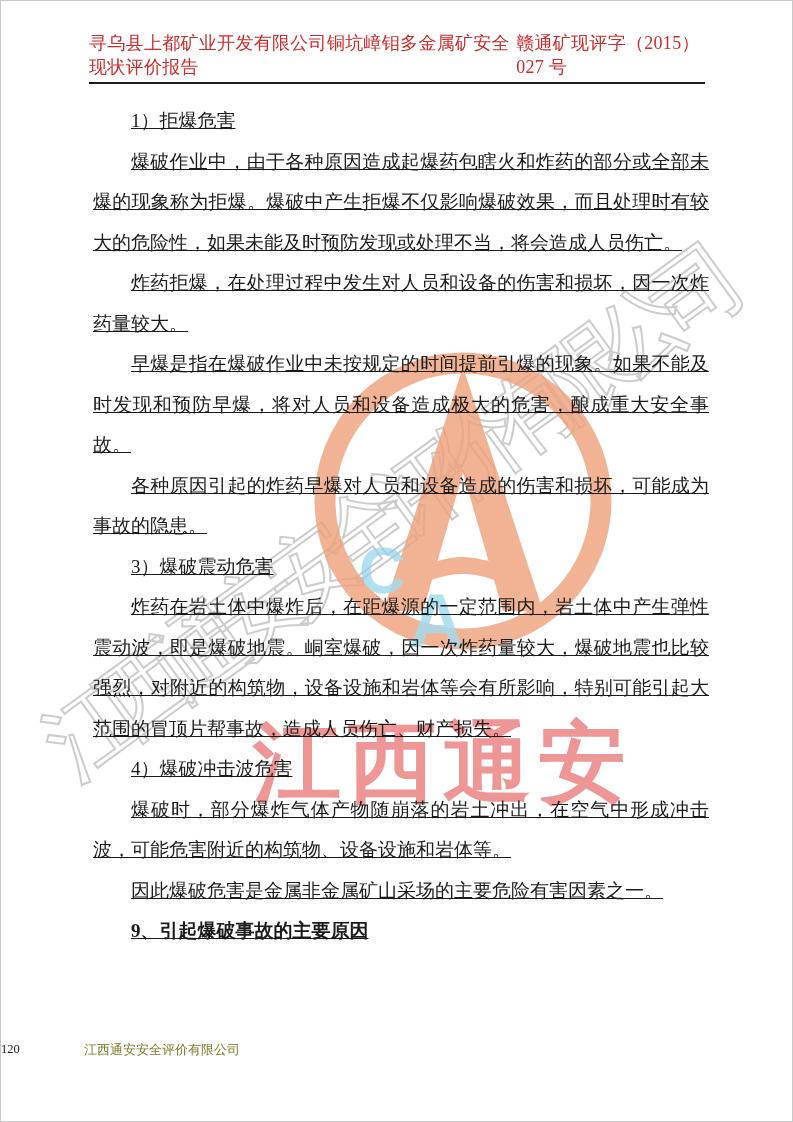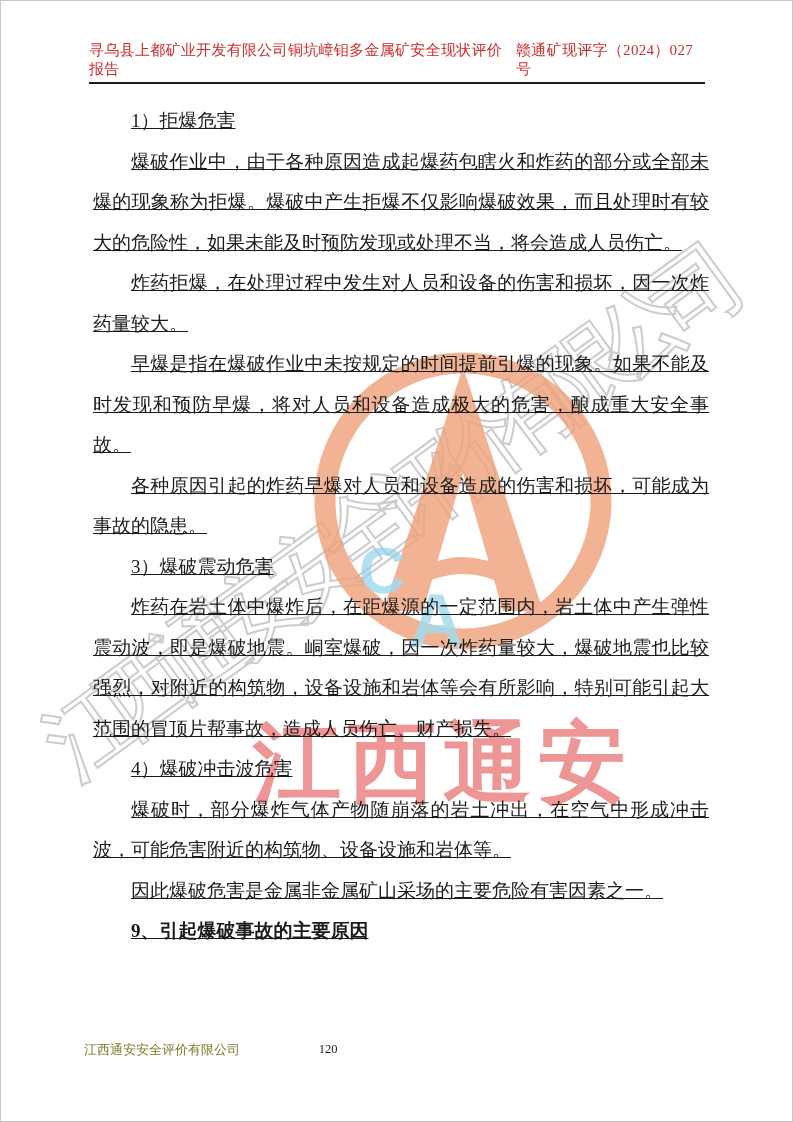--- a/index.html
+++ b/index.html
@@ -15,32 +15,32 @@
       -webkit-text-stroke:2px var(--wm-gray);}
   .wm-red{position:absolute;left:252px;top:703px;white-space:nowrap;
       font-family:Liberation Serif, serif;font-weight:bold;
       font-size:88px;letter-spacing:7px;color:var(--wm-red);}
   .wm-logo{position:absolute;left:302px;top:340px;}
 
   
   .header{position:absolute;left:88px;right:87px;top:54px;height:24px;z-index:2;
       display:flex;justify-content:space-between;align-items:flex-end;
       border-bottom:2px solid #1c1c1c;padding-bottom:3px;
-      font-size:15px;color:var(--header-red);letter-spacing:.3px;}
+      font-size:18px;color:var(--header-red);letter-spacing:.3px;}
 
   
   .doc-body{position:absolute;left:92px;width:616px;top:100px;z-index:1;
       font-size:19px;line-height:40.5px;color:#1b1b1b;text-align:justify;}
   .doc-body p{margin:0;text-indent:2em;text-decoration:underline;}
   .doc-body p.bold{font-weight:bold;}
 
   
   .footer{position:absolute;left:0;right:0;top:1038px;height:24px;z-index:2;font-size:13px;}
   .footer .company{position:absolute;left:83px;top:2px;color:var(--footer-olive);}
-  .footer .pageno{position:absolute;left:0;width:654px;text-align:center;top:3px;
+  .footer .pageno{position:absolute;left:0;width:654px;text-align:left;top:3px;
       color:#1b1b1b;font-size:12.5px;}
 </style>
 </head>
 <body style="--header-red: #cf2b2b; --footer-olive: #7e7a28; --wm-red: rgba(224,64,64,0.55); --wm-gray: #cccccc;">
 
 <div class="page">
 
   <div class="wm-layer">
     <div class="wm-outline">江西通安安全评价有限公司</div>
 
@@ -56,21 +56,21 @@
         <text x="56" y="252" font-size="64">C</text>
         <text x="106" y="306" font-size="76">A</text>
       </g>
     </svg>
 
     <div class="wm-red">江西通安</div>
   </div>
 
   <div class="header">
     <span>寻乌县上都矿业开发有限公司铜坑嶂钼多金属矿安全现状评价报告</span>
-    <span>赣通矿现评字（2024）027 号</span>
+    <span>赣通矿现评字（2015）027 号</span>
   </div>
 
   <div class="doc-body">
       <p class="sub">1）拒爆危害</p>
       <p class="para">爆破作业中，由于各种原因造成起爆药包瞎火和炸药的部分或全部未爆的现象称为拒爆。爆破中产生拒爆不仅影响爆破效果，而且处理时有较大的危险性，如果未能及时预防发现或处理不当，将会造成人员伤亡。</p>
       <p class="para">炸药拒爆，在处理过程中发生对人员和设备的伤害和损坏，因一次炸药量较大。</p>
       <p class="para">早爆是指在爆破作业中未按规定的时间提前引爆的现象。如果不能及时发现和预防早爆，将对人员和设备造成极大的危害，酿成重大安全事故。</p>
       <p class="para">各种原因引起的炸药早爆对人员和设备造成的伤害和损坏，可能成为事故的隐患。</p>
       <p class="sub">3）爆破震动危害</p>
       <p class="para">炸药在岩土体中爆炸后，在距爆源的一定范围内，岩土体中产生弹性震动波，即是爆破地震。峒室爆破，因一次炸药量较大，爆破地震也比较强烈，对附近的构筑物，设备设施和岩体等会有所影响，特别可能引起大范围的冒顶片帮事故，造成人员伤亡、财产损失。</p>

